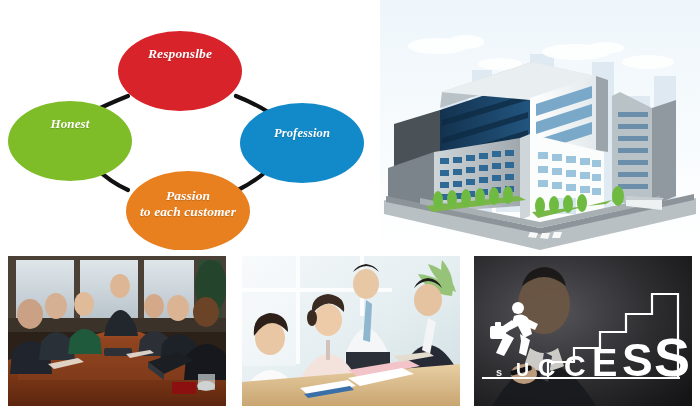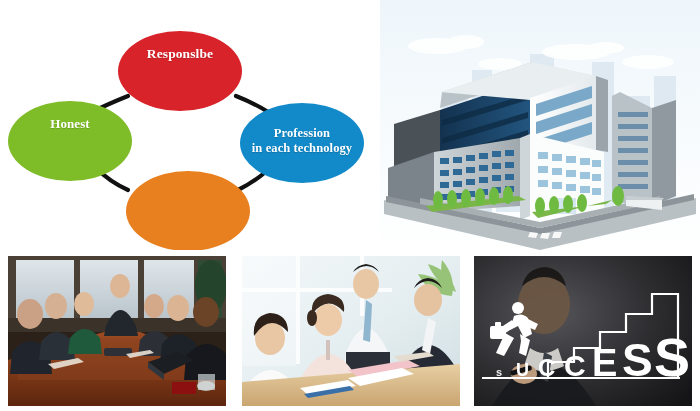--- a/index.html
+++ b/index.html
@@ -8,20 +8,21 @@
   #stage{position:relative;width:700px;height:411px;background:#fff;}
 
   
   #cycle{position:absolute;left:0;top:0;width:380px;height:250px;}
   #cycle svg{position:absolute;left:0;top:0;}
   .node-label{
     position:absolute;color:#ffffff;text-align:center;
     font-family:"Liberation Serif", serif;font-weight:bold;
     line-height:1.22;letter-spacing:.1px;pointer-events:none;
     text-shadow:0 1px 1px rgba(0,0,0,.18);
+    font-style:italic;
   }
   #lab-red{left:116px;top:46px;width:128px;font-size:13.5px;}
   #lab-green{left:8px;top:116px;width:124px;font-size:13px;}
   #lab-blue{left:234px;top:126px;width:136px;font-size:12.5px;}
   #lab-orange{left:118px;top:188px;width:140px;font-size:13.5px;}
 
   
   #building{position:absolute;left:380px;top:0;width:320px;height:252px;overflow:hidden;}
   #building svg{display:block;}
 
@@ -61,21 +62,24 @@
     </svg>
 
     <div class="node-label" id="lab-red">
       <div>Responslbe</div>
     </div>
     <div class="node-label" id="lab-green">
       <div>Honest</div>
     </div>
     <div class="node-label" id="lab-blue">
       <div>Profession</div>
-      <div>in each technology</div>
+    </div>
+    <div class="node-label" id="lab-orange">
+      <div>Passion</div>
+      <div>to each customer</div>
     </div>
   </div>
 
   <div id="building">
     <span class="sr">3D illustration of a modern blue glass office building complex with trees and street</span>
     <svg width="320" height="252" viewBox="0 0 320 252">
       <defs>
         <linearGradient id="sky" x1="0" y1="0" x2="0" y2="1">
           <stop offset="0%" stop-color="#eef6fb"></stop>
           <stop offset="100%" stop-color="#ffffff"></stop>

